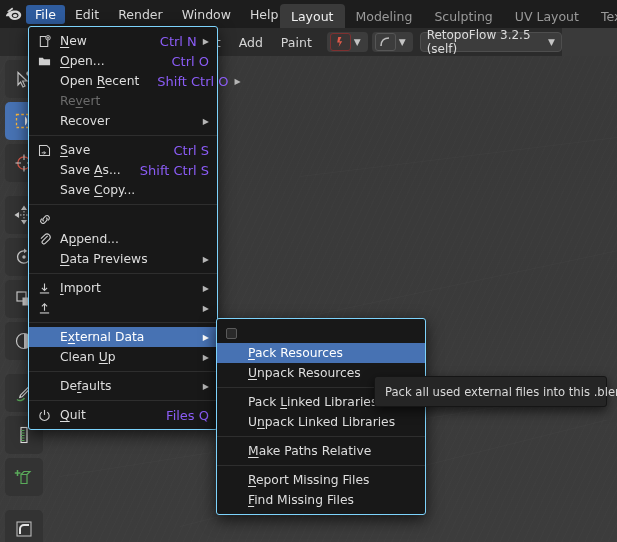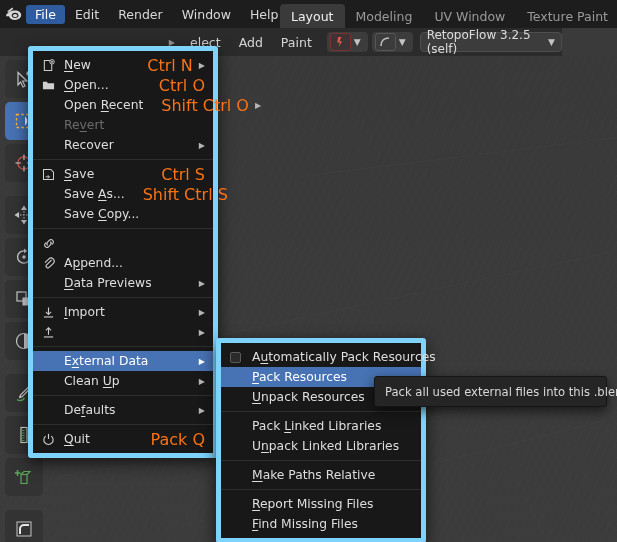--- a/index.html
+++ b/index.html
@@ -84,40 +84,39 @@
   .tool {
     width:38px; height:38px; background:#333333; border-radius:5px;
     display:flex; align-items:center; justify-content:center;
   }
   .tool.sel { background:#4772b3; }
   .tgap { height:6px; }
 
   
   .menu-panel {
     position:absolute; background:#181818; z-index:50;
-    border:5px solid #7dd3fc; border-radius:3px;
+    border:1px solid #7dd3fc; border-radius:3px;
     box-shadow:0 5px 16px rgba(0,0,0,0.65);
     padding:4px 0;
-    margin-top:20px;
   }
   #file-menu  { left:28px;  top:26px;  width:190px; }
   #ext-menu   { left:216px; top:318px; width:210px; }
 
   .mi {
     position:relative; height:20px; display:flex; align-items:center;
     padding:0 8px 0 9px; font-size:12.3px; color:#dedede; white-space:nowrap;
   }
   .mi.hl { background:#4772b3; color:#ffffff; }
   .mi.disabled { color:#6b6b6b; }
   .mi .mi-ico {
     width:22px; min-width:22px; display:flex; align-items:center; justify-content:flex-start;
   }
   .mi .mi-ico.noicon { width:22px; }
   .mi .mi-lbl { flex:1; }
-  .mi .mi-key { color:#f97316; font-size:16px; margin-left:18px; }
+  .mi .mi-key { color:#8b5cf6; font-size:13px; margin-left:18px; }
   .mi .mi-arrow { font-size:8px; color:#b5b5b5; margin-left:6px; }
   .mi.hl .mi-arrow { color:#ffffff; }
   .msep { height:1px; background:#2e2e2e; margin:4px 0; }
   .chk {
     width:11px; height:11px; border:1px solid #5a5a5a; border-radius:2px;
     background:#2a2a2a; display:inline-block;
   }
   .ul { text-decoration:underline; text-underline-offset:2px; }
 
   
@@ -170,21 +169,24 @@
 </div>
 
 <div id="tabs">
     <div class="wtab sel">
       <span>Layout</span>
     </div>
     <div class="wtab">
       <span>Modeling</span>
     </div>
     <div class="wtab">
-      <span>UV Window</span>
+      <span>Sculpting</span>
+    </div>
+    <div class="wtab">
+      <span>UV Layout</span>
     </div>
     <div class="wtab">
       <span>Texture Paint</span>
     </div>
   </div>
 
 <div id="vheader">
   <div style="width:192px;"></div>
   <div class="mi-arrow" style="font-size:8px;color:#9a9a9a;margin-right:6px;">▶</div>
   <div class="vh-label">elect</div>
@@ -435,30 +437,29 @@
     </div>
     <div class="msep"></div>
     <div class="mi">
       <span class="mi-ico">
         <svg width="13" height="13" viewBox="0 0 14 14">
           <path d="M4,3.4 A5,5 0 1 0 10,3.4" fill="none" stroke="#cfcfcf" stroke-width="1.2"></path>
           <path d="M7,1 L7,6.4" stroke="#cfcfcf" stroke-width="1.2"></path>
         </svg>
       </span>
       <span class="mi-lbl"><span class="ul">Q</span>uit</span>
-      <span class="mi-key">Pack Q</span>
+      <span class="mi-key">Files Q</span>
     </div>
   </div>
 
 <div class="menu-panel" id="ext-menu">
     <div class="mi">
       <span class="mi-ico noicon">
         <span class="chk"></span>
       </span>
-      <span class="mi-lbl">A<span class="ul">u</span>tomatically Pack Resources</span>
     </div>
     <div class="mi hl">
       <span class="mi-ico noicon"></span>
       <span class="mi-lbl"><span class="ul">P</span>ack Resources</span>
     </div>
     <div class="mi">
       <span class="mi-ico noicon"></span>
       <span class="mi-lbl"><span class="ul">U</span>npack Resources</span>
     </div>
     <div class="msep"></div>

